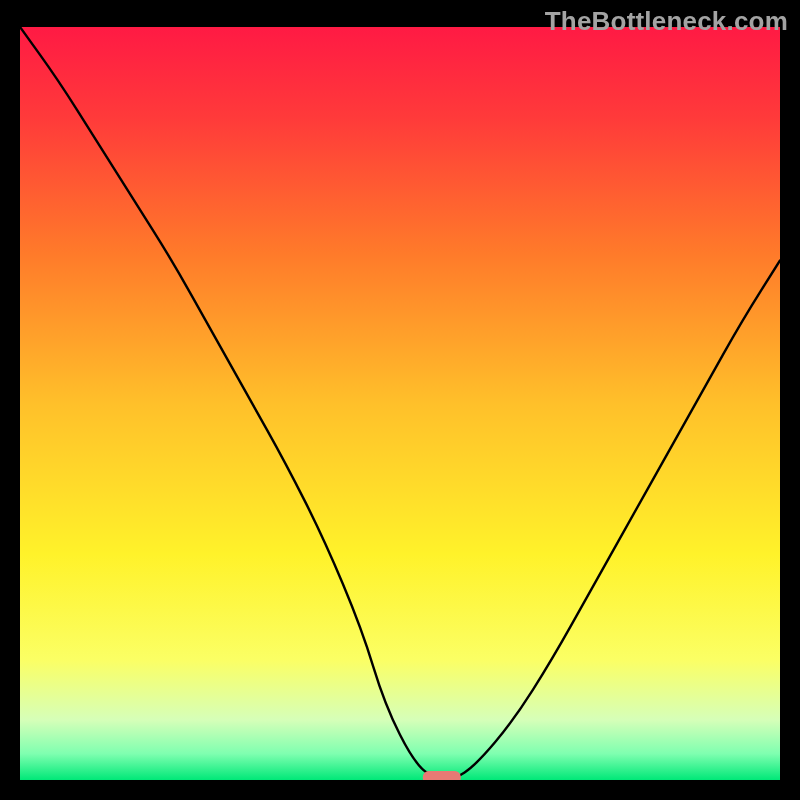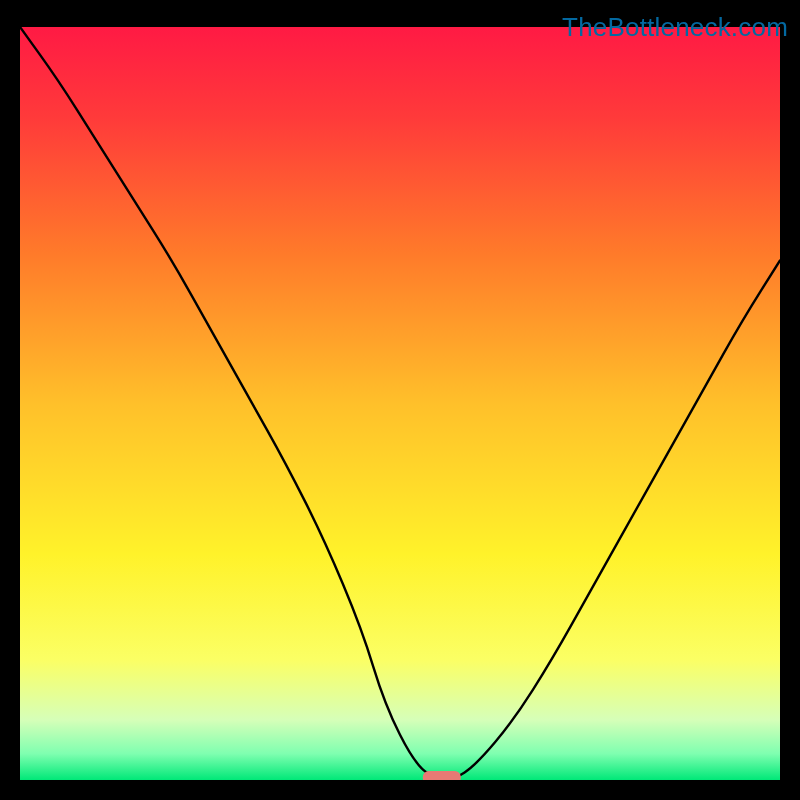--- a/index.html
+++ b/index.html
@@ -14,26 +14,25 @@
   .frame {
     position: relative;
     width: 800px;
     height: 800px;
     background: #000;
   }
   .watermark {
     position: absolute;
     top: 6px;
     right: 12px;
-    color: #0369a1;
+    color: #a3a3a3;
     font-size: 26px;
-    font-weight: 400;
+    font-weight: 700;
     letter-spacing: 0.2px;
     z-index: 5;
-    margin-top: 6px;
   }
   .plot {
     position: absolute;
     left: 20px;
     top: 27px;
     width: 760px;
     height: 753px;
   }
   .plot svg {
     display: block;

